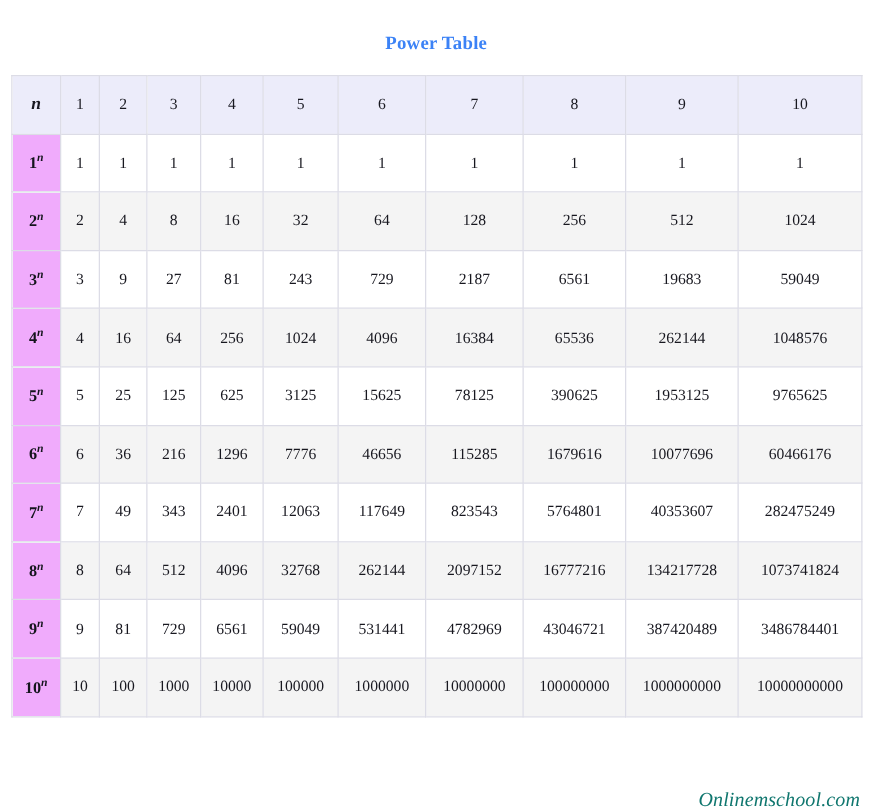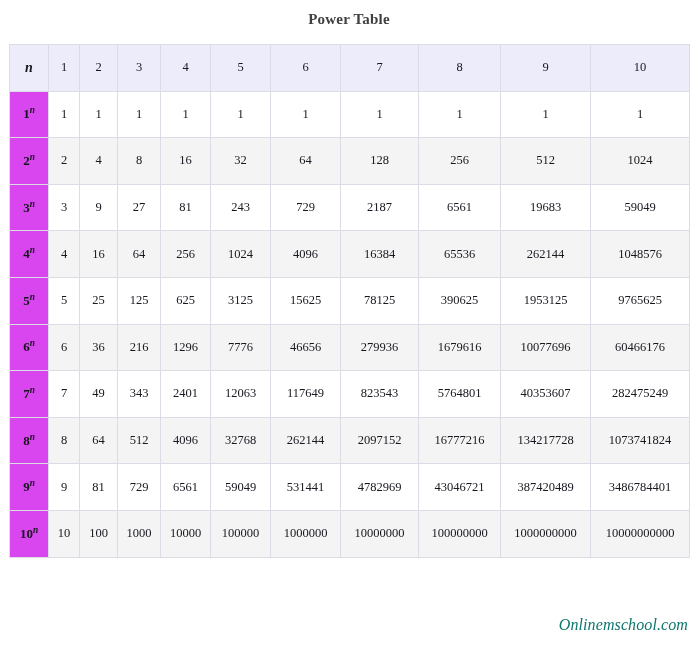--- a/index.html
+++ b/index.html
@@ -14,27 +14,27 @@
     overflow: hidden;
   }
   .page {
     position: relative;
     width: 698px;
     height: 648px;
     box-sizing: border-box;
   }
   .title {
     text-align: center;
-    color: #404040;
+    color: #3b82f6;
     font-weight: bold;
     font-size: 15px;
     letter-spacing: 0.2px;
     padding-top: 11px;
     padding-bottom: 0;
-    margin: 0;
+    margin: 16px;
   }
   .table-wrap {
     position: absolute;
     left: 9px;
     top: 44px;
     width: 680px;
   }
   table.power-table {
     border-collapse: collapse;
     width: 680px;
@@ -72,21 +72,21 @@
     font-size: 13px;
     color: #14141c;
     height: 43px;
   }
   thead th.corner {
     font-style: italic;
     font-weight: bold;
     font-size: 14px;
   }
   tbody th.rowhead {
-    background: #d946ef;
+    background: #f0abfc;
     font-weight: bold;
     font-size: 13px;
     color: #14141c;
   }
   tbody tr.odd td { background: #ffffff; }
   tbody tr.even td { background: #f4f4f4; }
 
   .sup-n {
     font-style: italic;
     font-weight: bold;
@@ -208,21 +208,21 @@
             <td>9765625</td>
           </tr>
           <tr class="even">
             <th class="rowhead"><span>6</span><span class="sup-n">n</span></th>
             <td>6</td>
             <td>36</td>
             <td>216</td>
             <td>1296</td>
             <td>7776</td>
             <td>46656</td>
-            <td>279936</td>
+            <td>115285</td>
             <td>1679616</td>
             <td>10077696</td>
             <td>60466176</td>
           </tr>
           <tr class="odd">
             <th class="rowhead"><span>7</span><span class="sup-n">n</span></th>
             <td>7</td>
             <td>49</td>
             <td>343</td>
             <td>2401</td>

